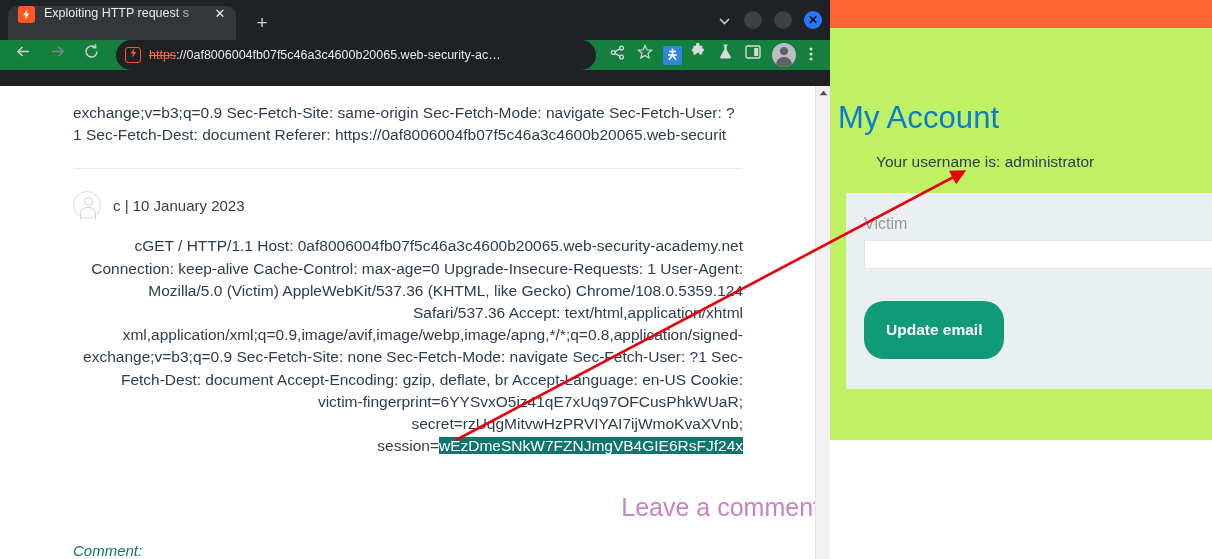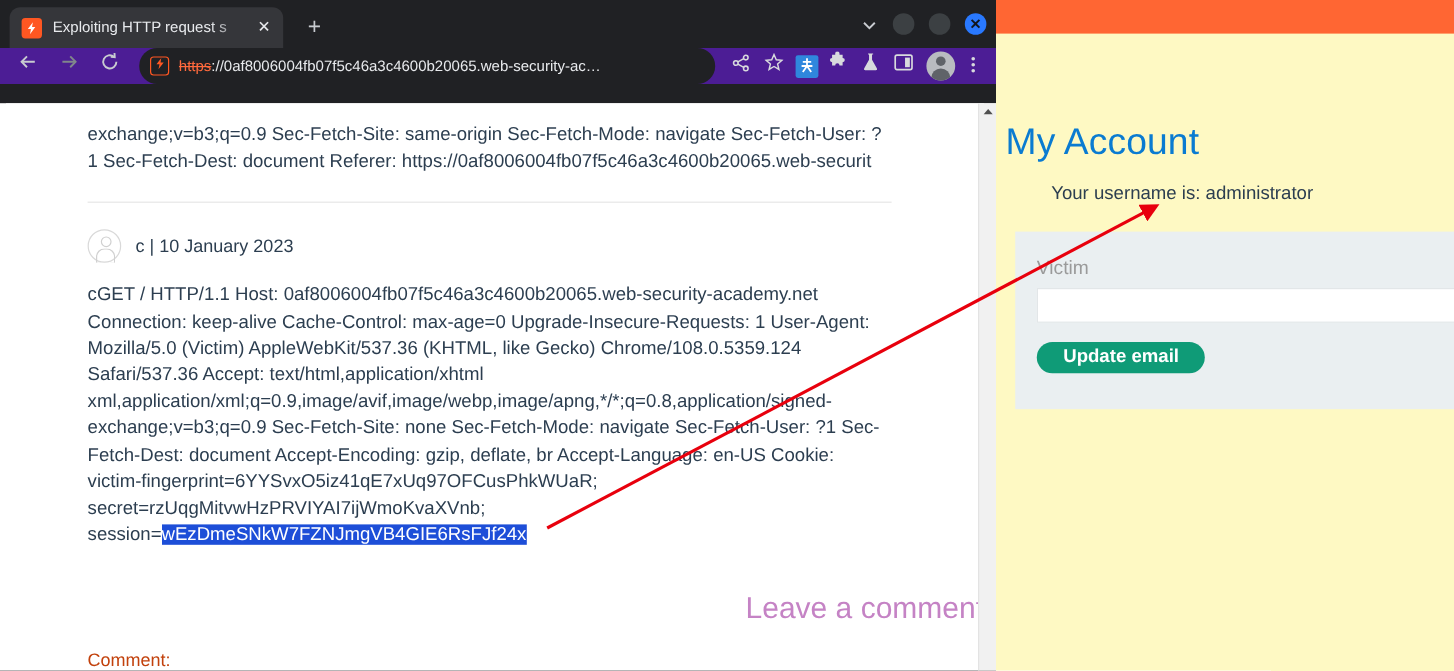--- a/index.html
+++ b/index.html
@@ -29,21 +29,21 @@
     height: 40px;
     background: #202124;
   }
   .tab {
     position: absolute;
     left: 8px; top: 6px;
     width: 228px; height: 34px;
     background: #35363a;
     border-radius: 9px 9px 0 0;
     display: flex;
-    align-items: center;
+    align-items: flex-start;
     padding: 0 8px 0 10px;
   }
   .tab-favicon {
     width: 17px; height: 17px;
     background: #ff5722;
     border-radius: 3px;
     flex: 0 0 auto;
     display: flex;
     align-items: center;
     justify-content: center;
@@ -104,21 +104,21 @@
     color: #11151c;
     font-size: 12px;
     font-weight: bold;
     text-align: center;
     line-height: 18px;
   }
 
   
   .toolbar {
     height: 30px;
-    background: #4c1d95;
+    background: #15803d;
     display: flex;
     align-items: center;
     padding: 0 8px;
   }
   .nav-btn {
     width: 30px; height: 30px;
     flex: 0 0 auto;
     color: #c8cbd0;
     font-size: 17px;
     line-height: 30px;
@@ -229,21 +229,21 @@
     background: #fff;
   }
   .hdrtext {
     font-family: "Liberation Sans", sans-serif;
     font-size: 15.5px;
     line-height: 22.2px;
     color: #2c3e50;
     width: 670px;
     word-wrap: break-word;
   }
-  .comment-block { padding-top: 2px; }
+  .comment-block { padding-top: 2px; text-align: right; }
   .divider {
     width: 670px;
     height: 1px;
     background: #e6e6e6;
     margin: 22px 0 18px 0;
   }
   .cmt-head {
     display: flex;
     align-items: center;
     height: 32px;
@@ -272,34 +272,35 @@
     border-radius: 7px 7px 0 0;
     border: 1px solid #d0d0d0;
     border-bottom: none;
   }
   .cmt-meta {
     margin-left: 12px;
     font-size: 15px;
     color: #2c3e50;
   }
   .hl {
-    background: #1d4ed8;
+    background: #0f766e;
     color: #ffffff;
   }
   .leave-title {
     margin-top: 36px;
     font-size: 25px;
     font-weight: normal;
     color: #c583c5;
     text-align: right;
   }
   .cmt-label {
     margin-top: 20px;
     font-size: 15px;
-    color: #c2410c;
+    color: #0f766e;
+    font-style: italic;
   }
   .cmt-box {
     margin-top: 8px;
     width: 668px;
     height: 60px;
     border: 1px solid #d5d5d5;
     background: #fff;
   }
 
   
@@ -315,22 +316,22 @@
     color: #505050;
     font-size: 8px;
     line-height: 15px;
     text-align: center;
   }
 
   
   .labpanel {
     position: absolute;
     left: 830px; top: 0;
-    width: 382px; height: 559px;
-    background: #fef9c3;
+    width: 382px; height: 440px;
+    background: #bef264;
     overflow: hidden;
   }
   .lab-banner {
     height: 28px;
     background: #ff6633;
   }
   .lab-body {
     padding: 0 0 0 8px;
   }
   .lab-title {
@@ -358,29 +359,29 @@
     color: #9a9a9a;
   }
   .lab-input {
     margin-top: 7px;
     width: 370px;
     height: 29px;
     background: #ffffff;
     border: 1px solid #e2e6e8;
   }
   .lab-btn {
-    margin-top: 16px;
+    margin-top: 32px;
     display: inline-block;
     background: #0f9b77;
     color: #ffffff;
     font-size: 15.5px;
     font-weight: bold;
     border: none;
     border-radius: 20px;
-    padding: 4px 22px;
+    padding: 20px 22px;
     cursor: pointer;
     font-family: "Liberation Sans", sans-serif;
   }
 
   
   .arrow-layer {
     position: absolute;
     left: 0; top: 0;
     width: 1212px; height: 559px;
     pointer-events: none;

